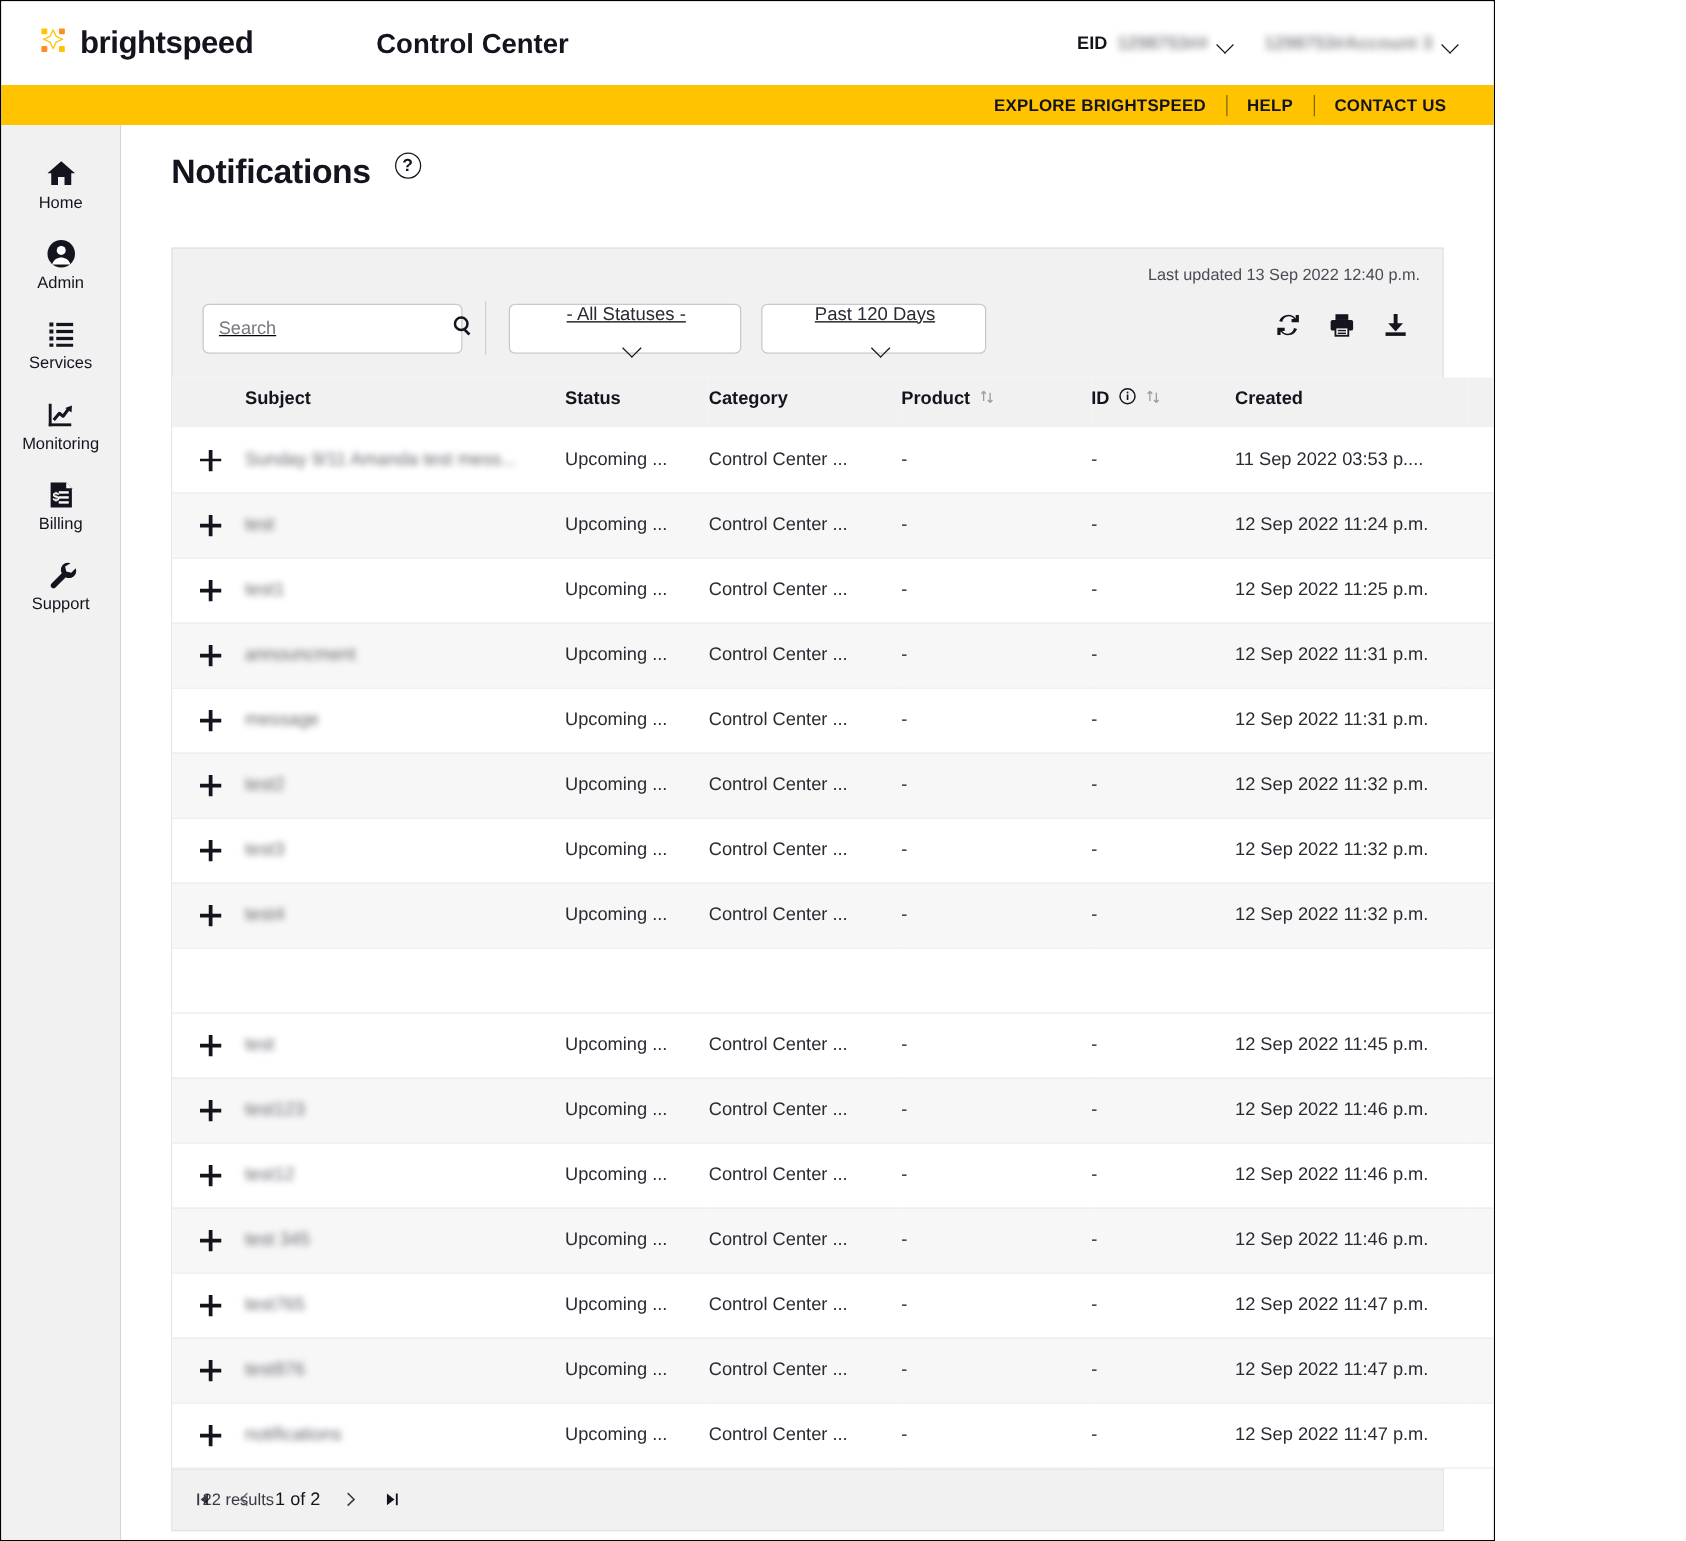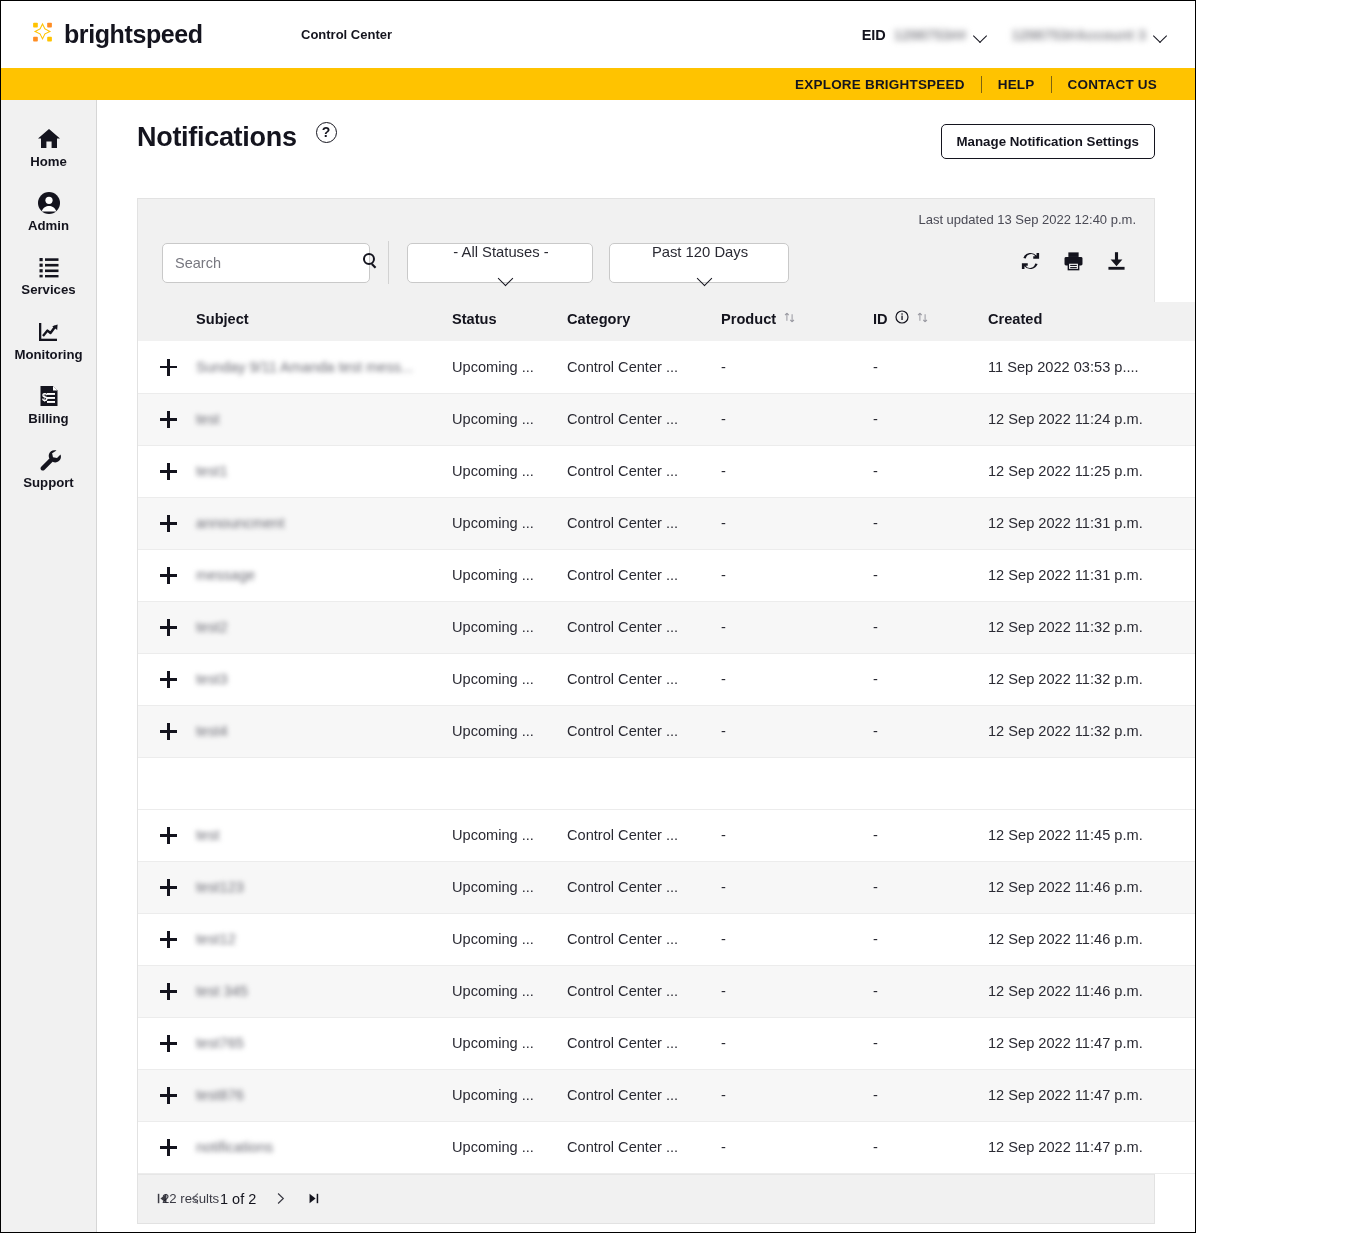--- a/index.html
+++ b/index.html
@@ -36,21 +36,21 @@
   .brand-mark { width: 25px; height: 25px; display: block; }
   .brand-name {
     font-size: 25px;
     font-weight: bold;
     color: #14141e;
     letter-spacing: -0.4px;
   }
   .app-title {
     position: absolute;
     left: 300px;
-    font-size: 13px;
+    font-size: 22px;
     font-weight: bold;
     color: #14141e;
   }
   .acct-zone {
     position: absolute;
     right: 28px;
     display: flex;
     align-items: center;
     gap: 24px;
     padding-left: 44px;
@@ -134,21 +134,21 @@
     align-items: center;
     gap: 4px;
     padding: 11px 0 12px;
     cursor: pointer;
     text-decoration: none;
   }
   .navitem svg { display: block; }
   .navlabel {
     font-size: 13.2px;
     color: #14141e;
-    font-weight: bold;
+    font-weight: normal;
     line-height: 1;
   }
 
   
   .main {
     flex: 1;
     background: #ffffff;
     padding: 0 40px 0 40px;
     overflow: hidden;
   }
@@ -205,20 +205,21 @@
     text-align: right;
     font-size: 13px;
     color: #4a4a55;
     padding: 13px 18px 0 0;
   }
   .filters {
     display: flex;
     align-items: center;
     padding: 14px 18px 18px 24px;
     gap: 0;
+    text-decoration: underline;
   }
   .searchbox {
     width: 208px;
     height: 40px;
     background: #ffffff;
     border: 1px solid #c9c9c9;
     border-radius: 5px;
     display: flex;
     align-items: center;
     padding: 0 12px;
@@ -502,21 +503,20 @@
         </span>
         <span class="navlabel">Support</span>
       </a>
     </nav>
 
     <main class="main">
 
       <div class="page-head">
         <span class="page-title">Notifications</span>
         <span class="help-circle">?</span>
-        <button class="manage-btn">Manage Notification Settings</button>
       </div>
 
       <section class="panel">
 
         <div class="lastupd">Last updated 13 Sep 2022 12:40 p.m.</div>
 
         <div class="filters">
           <div class="searchbox">
             <input type="text" placeholder="Search" style="">
             <span>

